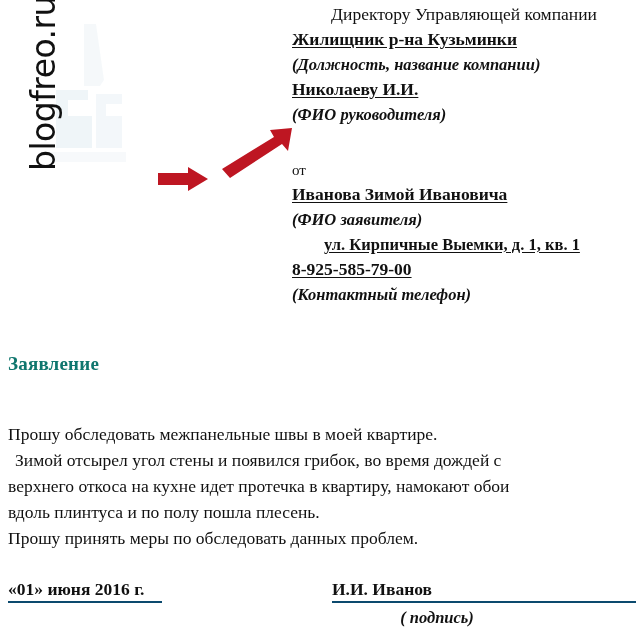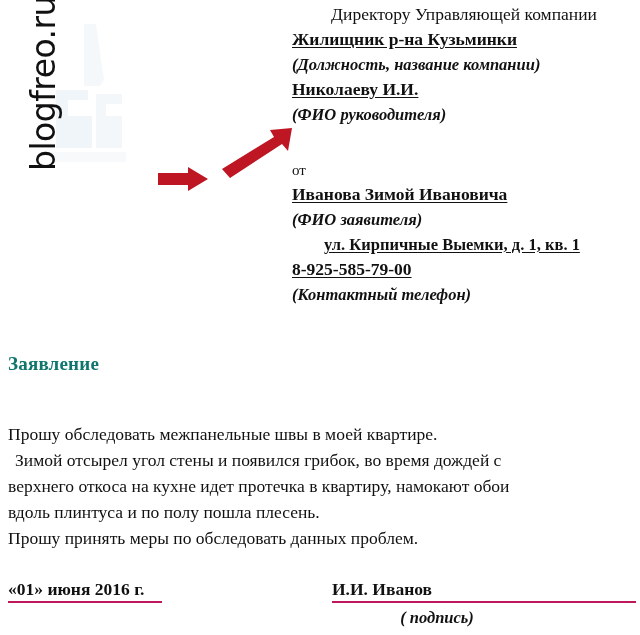--- a/index.html
+++ b/index.html
@@ -138,21 +138,21 @@
     top: 0;
   }
   #sig-date-col { left: 8px; width: 230px; }
   #sig-name-col { left: 332px; width: 304px; }
 
   .sig-value {
     font-size: 17.5px;
     font-weight: 700;
     line-height: 23px;
     white-space: nowrap;
-    border-bottom: 2px solid #be185d;
+    border-bottom: 2px solid #0c4a6e;
     display: block;
   }
   #sig-date-col .sig-value { width: 154px; }
   #sig-name-col .sig-value { width: 304px; }
 
   .sig-caption {
     font-size: 16.5px;
     font-style: italic;
     font-weight: 700;
     line-height: 24px;

